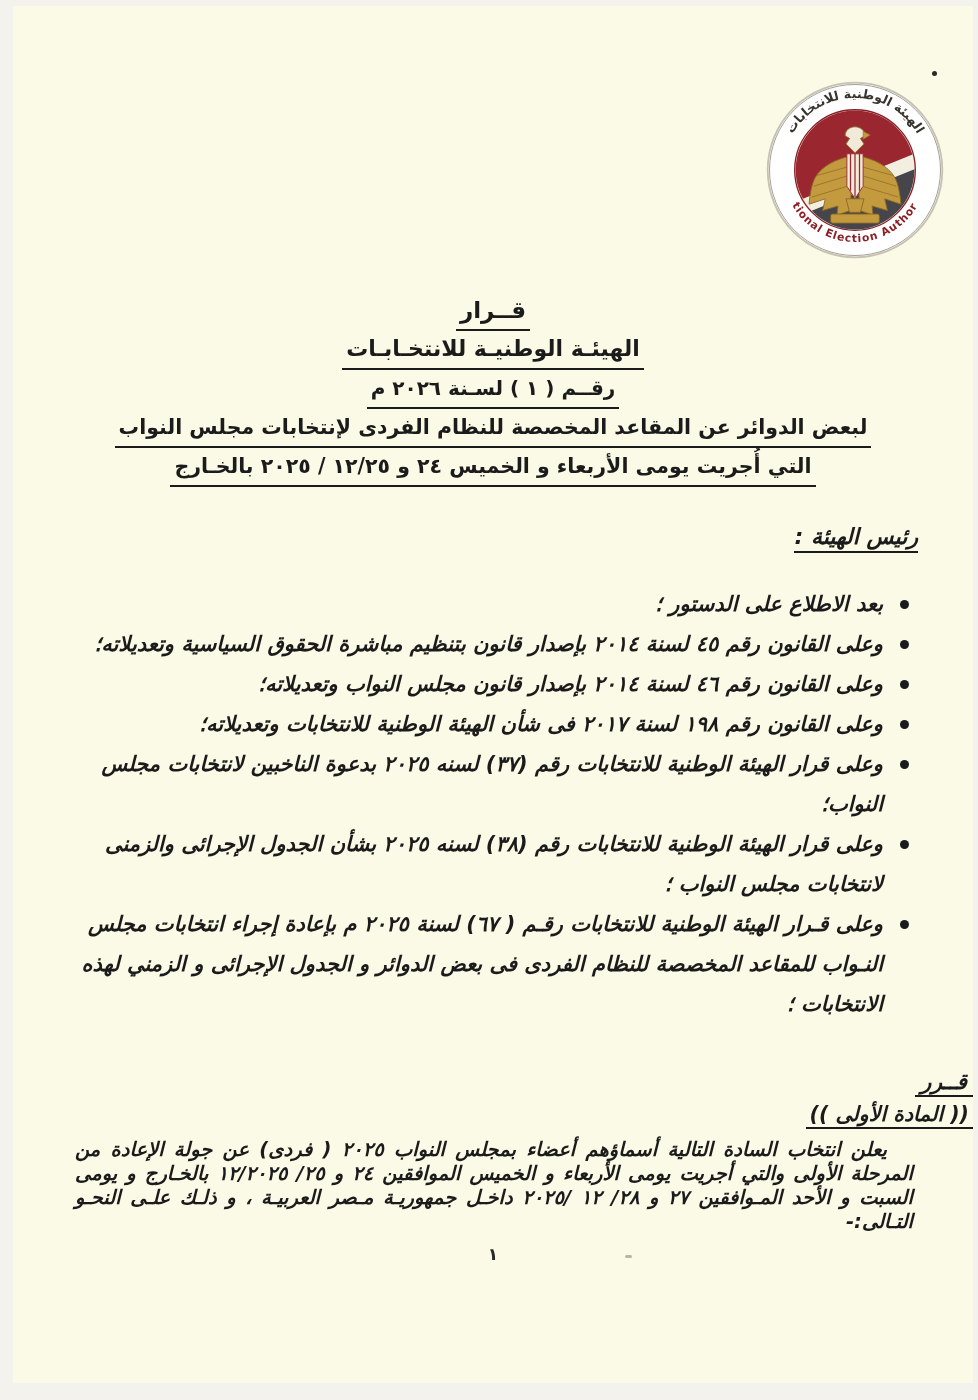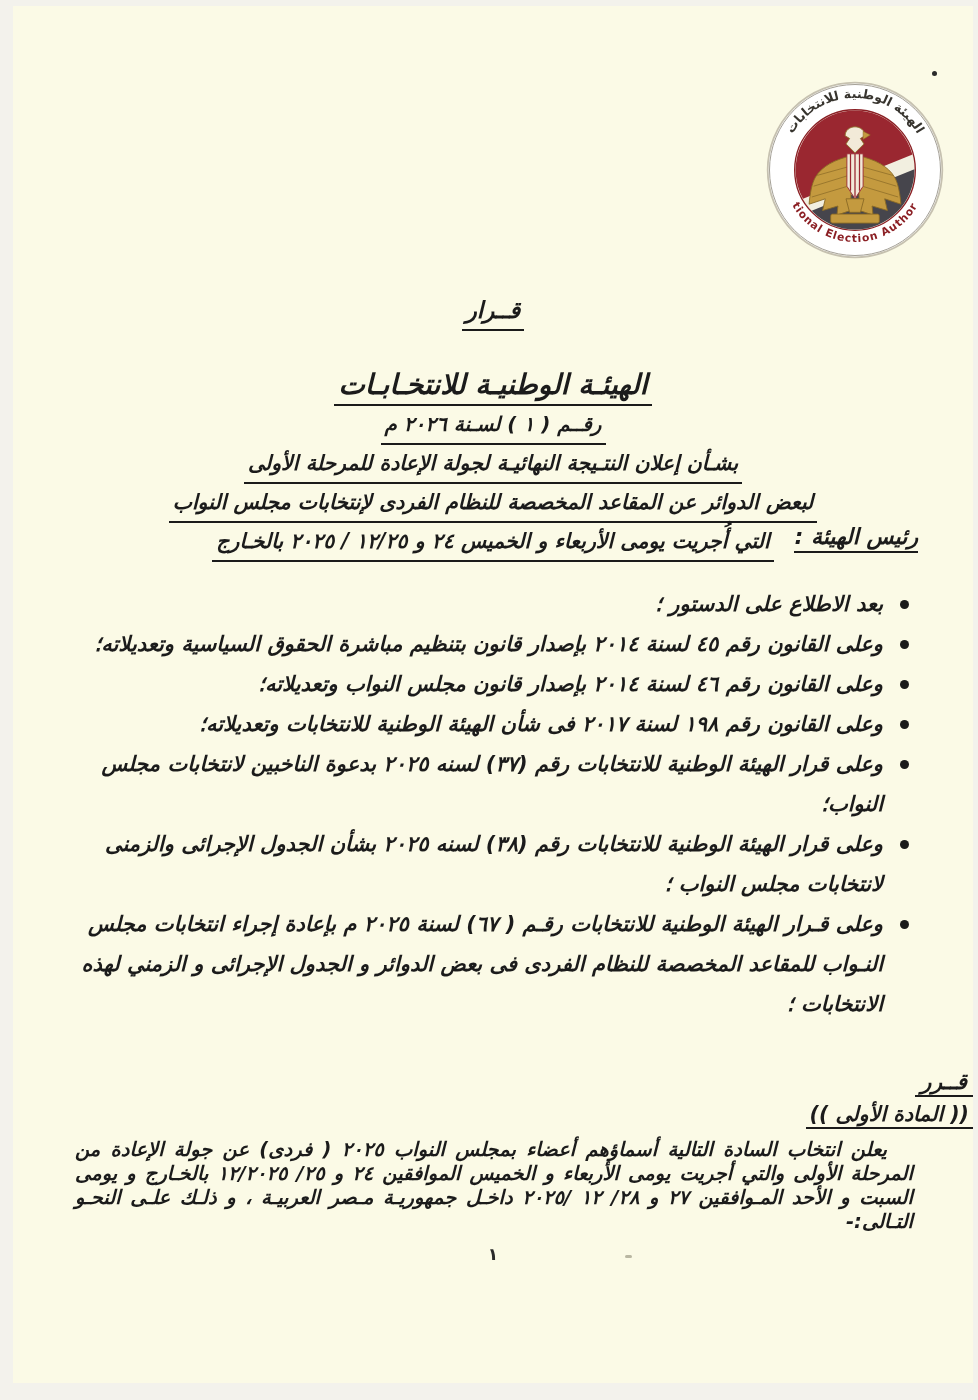--- a/index.html
+++ b/index.html
@@ -14,24 +14,24 @@
     background:#fbfae6;
     color:#1b1b1b;
   }
   .content{direction:rtl;}
   
   .logo{position:absolute;top:74px;right:28px;width:180px;height:180px;}
   .corner-dot{position:absolute;top:65px;right:36px;width:5px;height:5px;background:#2a2a2a;border-radius:50%;}
   .stray-mark{position:absolute;top:1249px;left:612px;width:7px;height:3px;background:#b9b7a2;border-radius:2px;}
   
   .titles{position:absolute;top:286px;left:0;right:0;text-align:center;direction:rtl;}
-  .t-line{line-height:36px;font-weight:bold;font-style:italic;}
+  .t-line{line-height:36px;font-weight:bold;}
   .t-line > span{display:inline-block;border-bottom:2.5px solid #1b1b1b;padding:0 4px 1px 4px;}
   .t1{font-size:23px;}
-  .t2{font-size:28px;margin-top:36px;}
+  .t2{font-size:22px;}
   .t3{font-size:20px;}
   .t4,.t5,.t6,.t7{font-size:20.5px;}
   
   .section-label{
     position:absolute;top:518px;right:55px;
     font-size:22px;font-weight:bold;font-style:italic;
   }
   .section-label > span{border-bottom:2.5px solid #1b1b1b;padding-bottom:2px;}
   
   .preamble{
@@ -107,21 +107,20 @@
 
   <div class="corner-dot"></div>
   <div class="stray-mark"></div>
 
   <div class="content">
 
     <div class="titles">
       <div class="t-line t1"><span>قــرار</span></div>
       <div class="t-line t2"><span>الهيئـة الوطنيـة للانتخـابـات</span></div>
       <div class="t-line t3"><span>رقــم ( ١ )  لسـنة ٢٠٢٦ م</span></div>
-      <div class="t-line t4"><span>بشـأن إعلان النتـيجة النهائيـة لجولة الإعادة للمرحلة الأولى</span></div>
       <div class="t-line t5"><span>لبعض الدوائر عن المقاعد المخصصة للنظام الفردى لإنتخابات مجلس النواب</span></div>
       <div class="t-line t6"><span>التي أُجريت يومى الأربعاء و الخميس ٢٤ و ١٢/٢٥ / ٢٠٢٥ بالخـارج</span></div>
     </div>
 
     <div class="section-label"><span>رئيس الهيئة :</span></div>
 
     <ul class="preamble">
       <li>بعد الاطلاع على الدستور ؛</li>
       <li>وعلى القانون رقم ٤٥ لسنة ٢٠١٤ بإصدار قانون بتنظيم مباشرة الحقوق السياسية وتعديلاته؛</li>
       <li>وعلى القانون رقم ٤٦ لسنة ٢٠١٤ بإصدار قانون مجلس النواب وتعديلاته؛</li>

